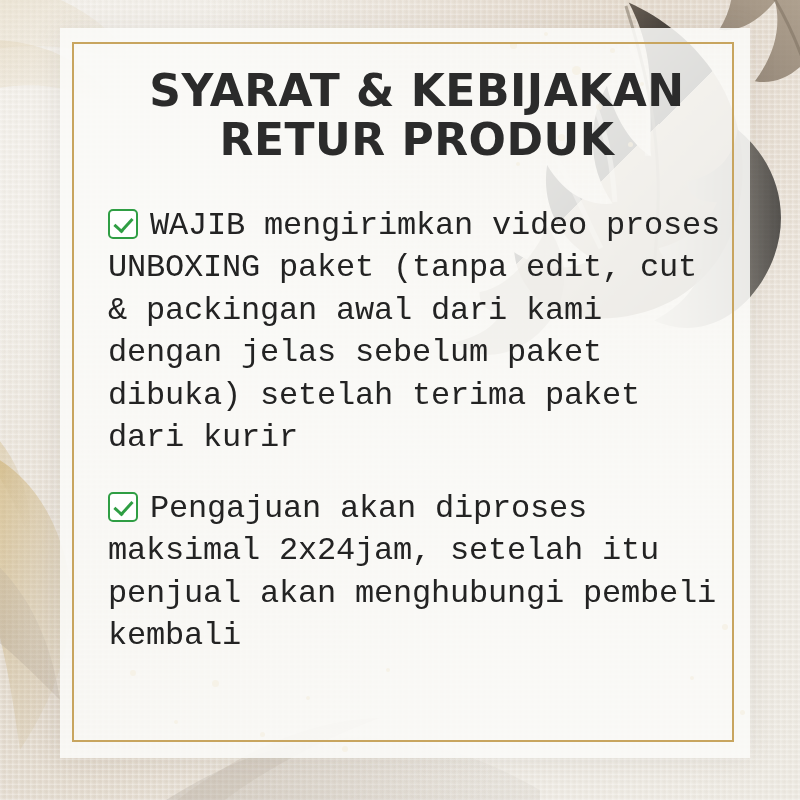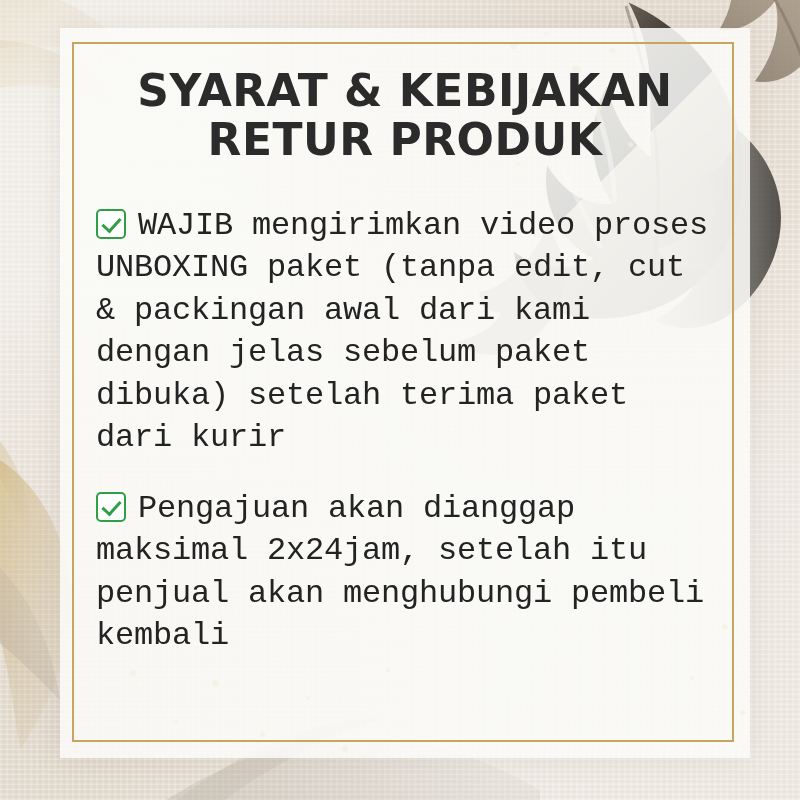--- a/index.html
+++ b/index.html
@@ -105,21 +105,21 @@
     top: 42px;
     width: 662px;
     height: 700px;
     border: 2px solid #c8a55f;
     box-sizing: border-box;
     pointer-events: none;
   }
 
   .content {
     position: absolute;
-    left: 60px;
+    left: 72px;
     top: 28px;
     width: 690px;
     height: 730px;
     box-sizing: border-box;
     padding: 38px 26px 0 26px;
   }
 
   h1.title {
     margin: 0;
     text-align: center;
@@ -322,19 +322,19 @@
     <div class="rules">
 
       <div class="rule">
         <span class="check"></span>
         <span class="rule-text">WAJIB mengirimkan video proses UNBOXING paket (tanpa edit, cut &amp; packingan awal dari kami dengan jelas sebelum paket dibuka) setelah terima paket dari kurir</span>
       </div>
 
 
       <div class="rule">
         <span class="check"></span>
-        <span class="rule-text">Pengajuan akan dianggap maksimal 2x24jam, setelah itu penjual akan menghubungi pembeli kembali</span>
+        <span class="rule-text">Pengajuan akan diproses maksimal 2x24jam, setelah itu penjual akan menghubungi pembeli kembali</span>
       </div>
 
     </div>
   </div>
 
 </div>
 
 </body></html>

